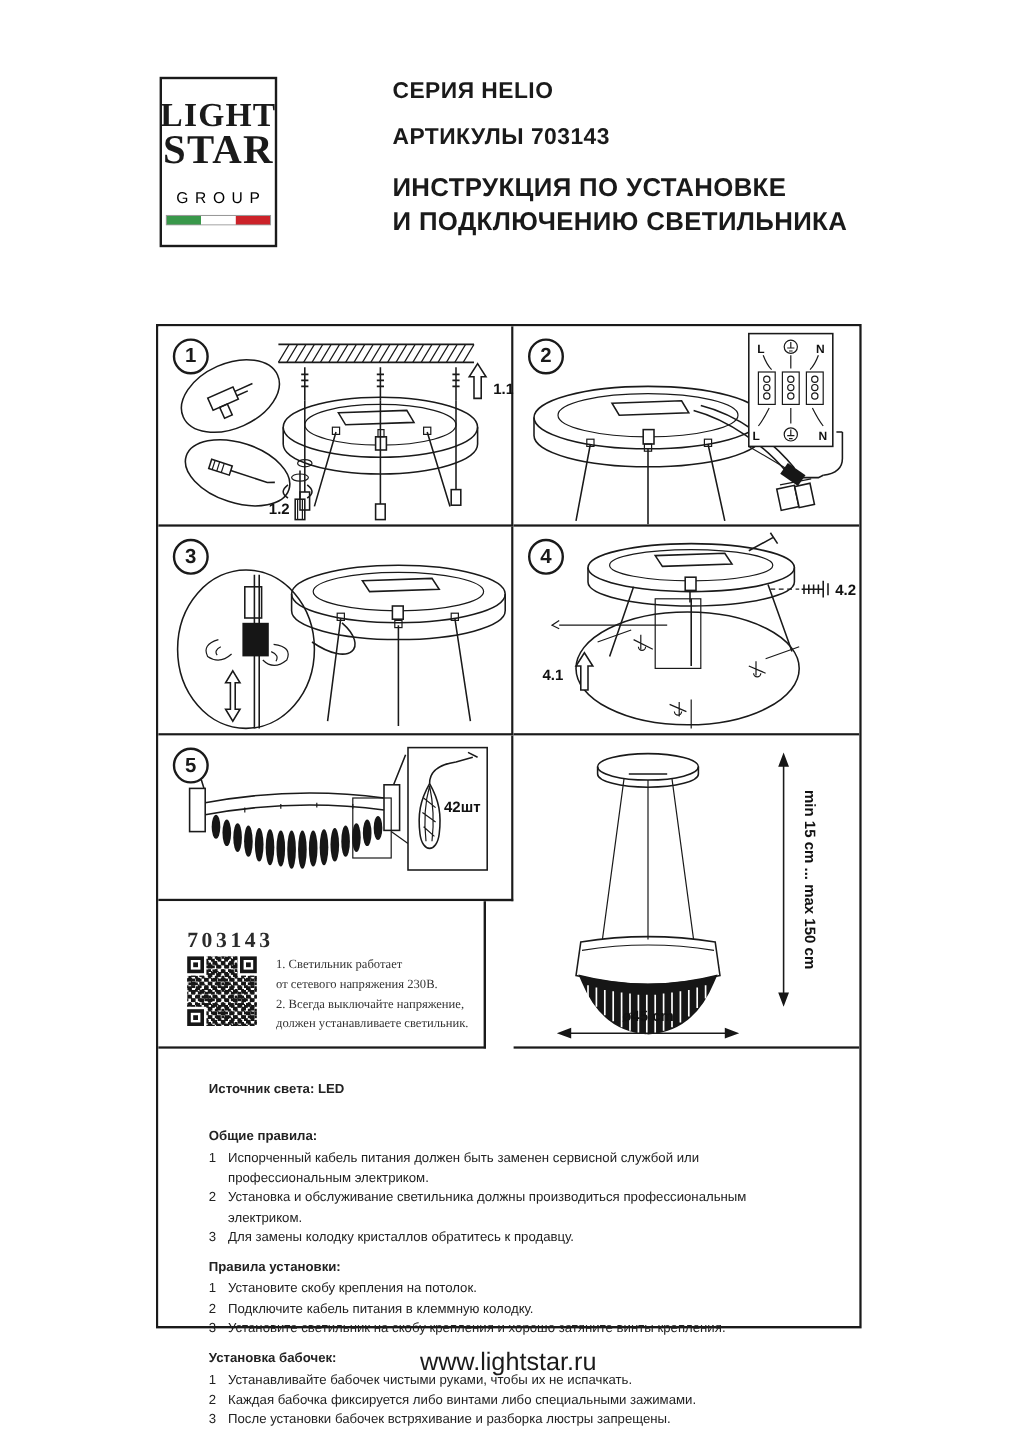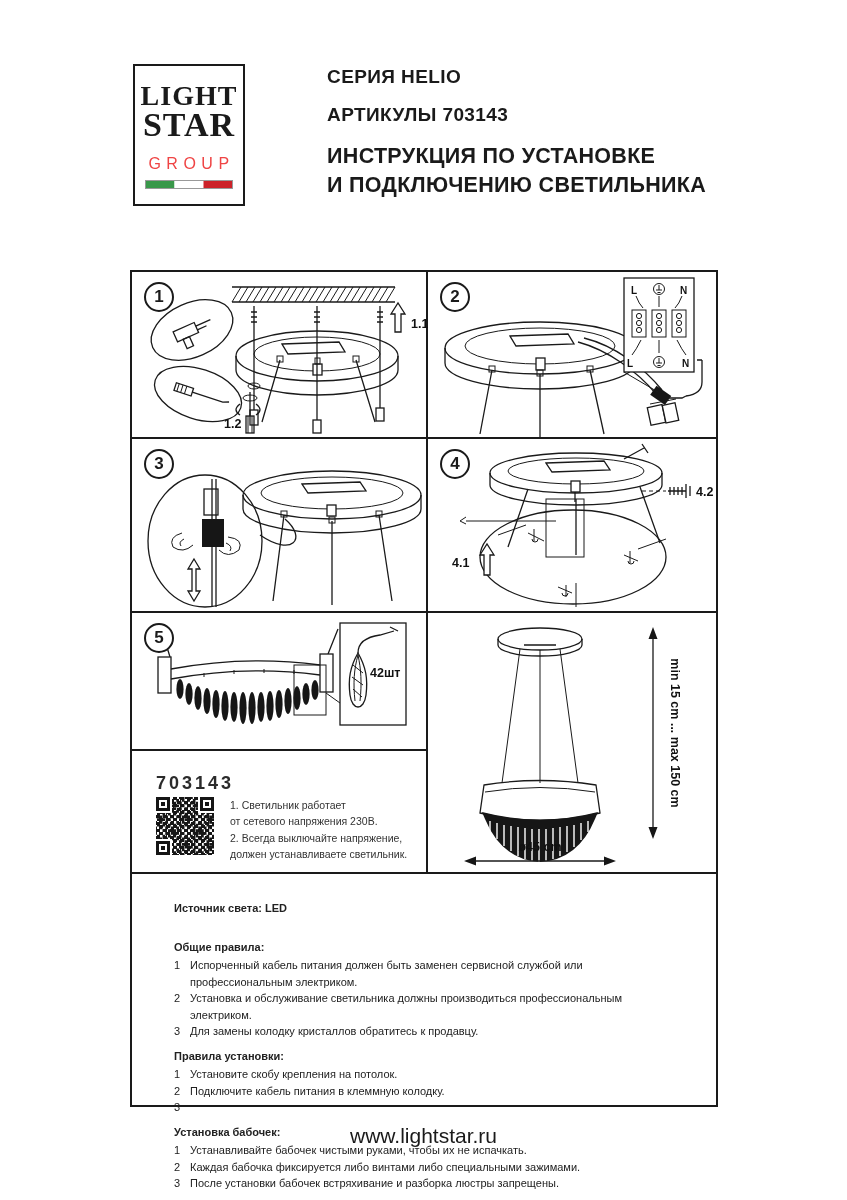--- a/index.html
+++ b/index.html
@@ -4,44 +4,44 @@
 <style>
   * { margin:0; padding:0; box-sizing:border-box; }
   html,body { background:#e8e8e8; }
   .page {
     position:relative; width:847px; height:1200px; margin:0 auto;
     background:#ffffff; color:#1a1a1a;
     font-family:"Liberation Sans", sans-serif; overflow:hidden;
   }
   
   .logo {
-    position:absolute; left:133px; top:64px; width:112px; height:142px;
+    position:absolute; left:133px; top:64px; width:98px; height:142px;
     border:2px solid #1a1a1a; display:flex; flex-direction:column;
     align-items:center; justify-content:center; padding-top:2px;
     font-family:"Liberation Serif", serif;
   }
   .logo-light { font-weight:700; font-size:28px; line-height:.92; letter-spacing:1px; }
   .logo-star  { font-weight:700; font-size:34px; line-height:.95; letter-spacing:1px; }
-  .logo-group { font-family:"Liberation Sans", sans-serif; font-size:16px; letter-spacing:5.5px; margin:14px 0 0 5px; color:#ef4444; }
+  .logo-group { font-family:"Liberation Sans", sans-serif; font-size:13px; letter-spacing:5.5px; margin:14px 0 0 5px; color:#000000; }
   .logo-flag  { margin-top:7px; }
   
   .header-text { position:absolute; right:141px; top:66px; text-align:left; }
   .hdr-series   { font-weight:700; font-size:19px; letter-spacing:.4px; }
   .hdr-articles { font-weight:700; font-size:19px; letter-spacing:.4px; margin-top:16px; }
   .hdr-title    { margin-top:16px; font-weight:700; font-size:21.5px; line-height:1.33; letter-spacing:.3px; }
   
   .grid { position:absolute; left:130px; top:270px; width:588px; height:837px; border:2px solid #1a1a1a; }
   .cell { position:absolute; background:#fff; }
   .bR { border-right:2px solid #1a1a1a; } .bB { border-bottom:2px solid #1a1a1a; }
   .c1 { left:0; top:0;     width:296px; height:167px; }
   .c2 { left:296px; top:0; right:0;     height:167px; }
   .c3 { left:0; top:167px; width:296px; height:174px; }
   .c4 { left:296px; top:167px; right:0; height:174px; }
   .c5 { left:0; top:341px; width:296px; height:138px; }
-  .c6 { left:0; top:479px; width:296px; height:123px; }
+  .c6 { left:0; top:479px; width:273px; height:123px;font-family:Liberation Serif, serif; }
   .c7 { left:296px; top:341px; right:0; height:261px; }
   .c8 { left:0; top:602px; width:584px; height:231px; }
   .stepnum {
     position:absolute; left:12px; top:10px; width:30px; height:30px;
     border:2px solid #1a1a1a; border-radius:50%; display:flex; align-items:center;
     justify-content:center; font-weight:700; font-size:17px; background:#fff; z-index:2;
   }
   .cell svg { position:absolute; left:0; top:0; }
   svg .ln  { fill:none; stroke:#1a1a1a; stroke-width:1.3; }
   svg .lnT { fill:none; stroke:#1a1a1a; stroke-width:1; }
@@ -389,20 +389,21 @@
       <div class="sec-item">
           <span class="n">1</span>
           <span>Установите скобу крепления на потолок.</span>
         </div>
       <div class="sec-item">
           <span class="n">2</span>
           <span>Подключите кабель питания в клеммную колодку.</span>
         </div>
       <div class="sec-item">
           <span class="n">3</span>
+          <span>Установите светильник на скобу крепления и хорошо затяните винты крепления.</span>
         </div>
 
       <div class="sec-title">Установка бабочек:</div>
       <div class="sec-item">
           <span class="n">1</span>
           <span>Устанавливайте бабочек чистыми руками, чтобы их не испачкать.</span>
         </div>
       <div class="sec-item">
           <span class="n">2</span>
           <span>Каждая бабочка фиксируется либо винтами либо специальными зажимами.</span>

